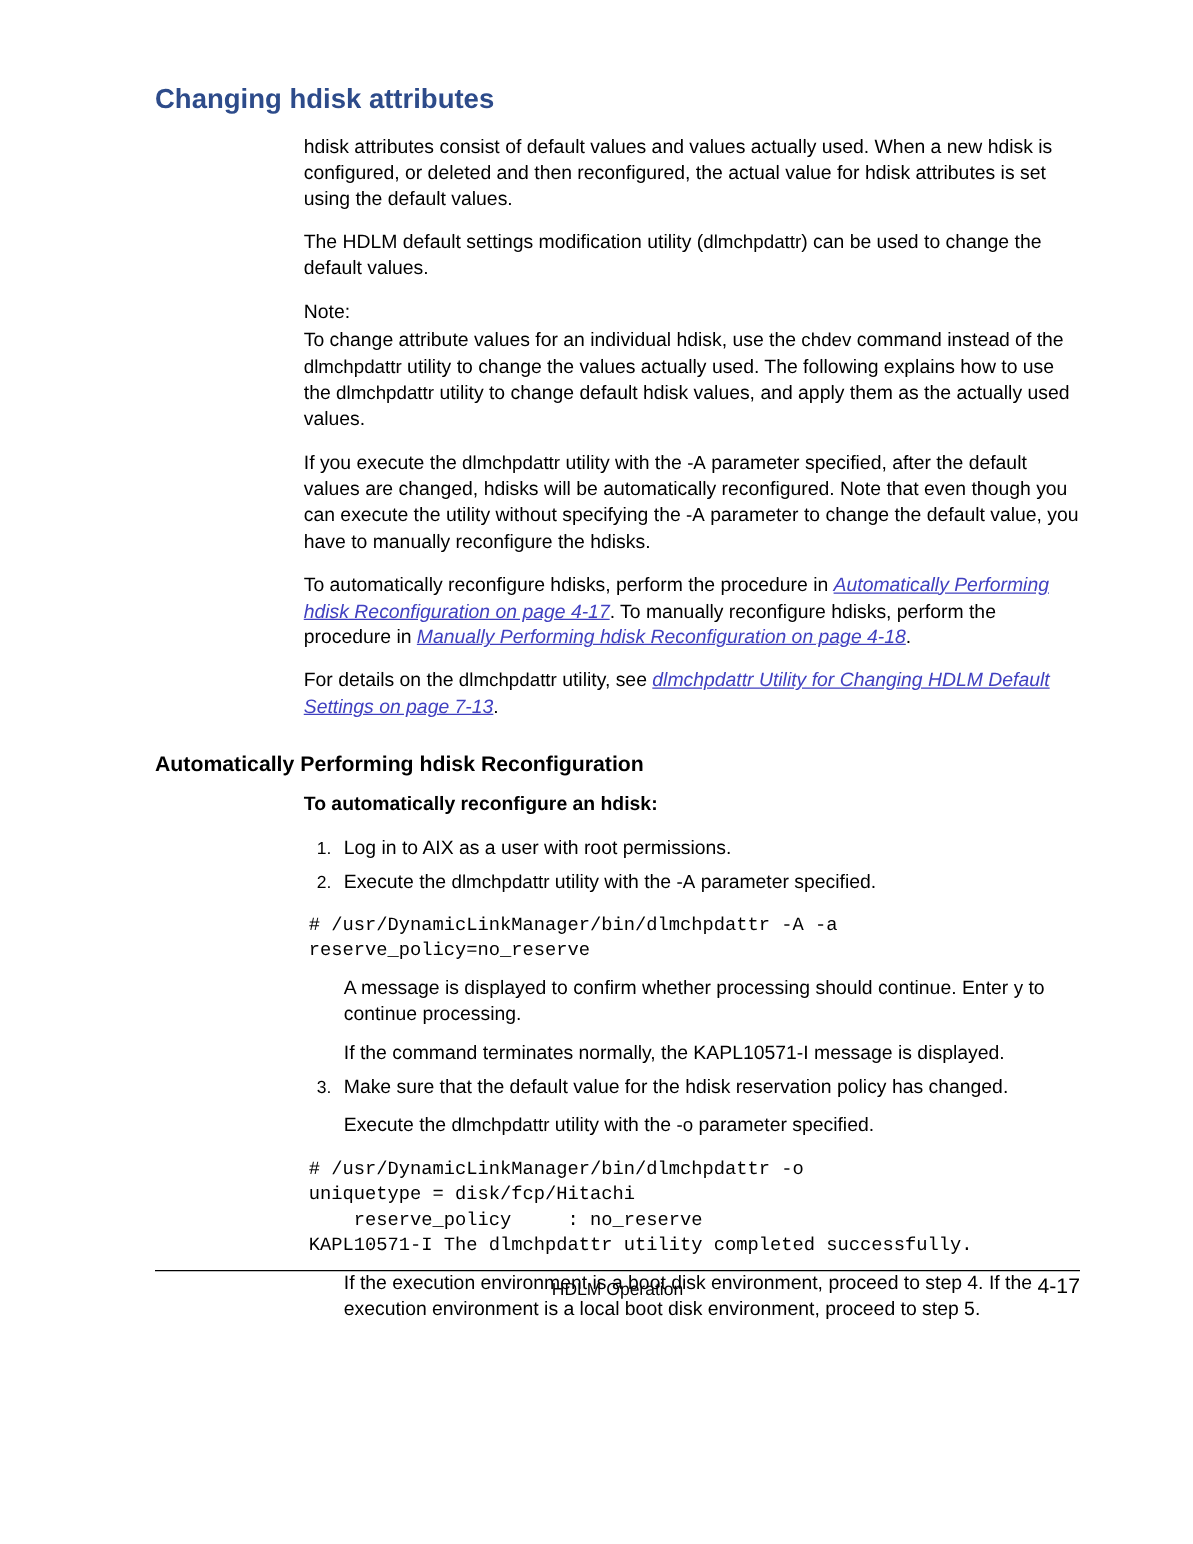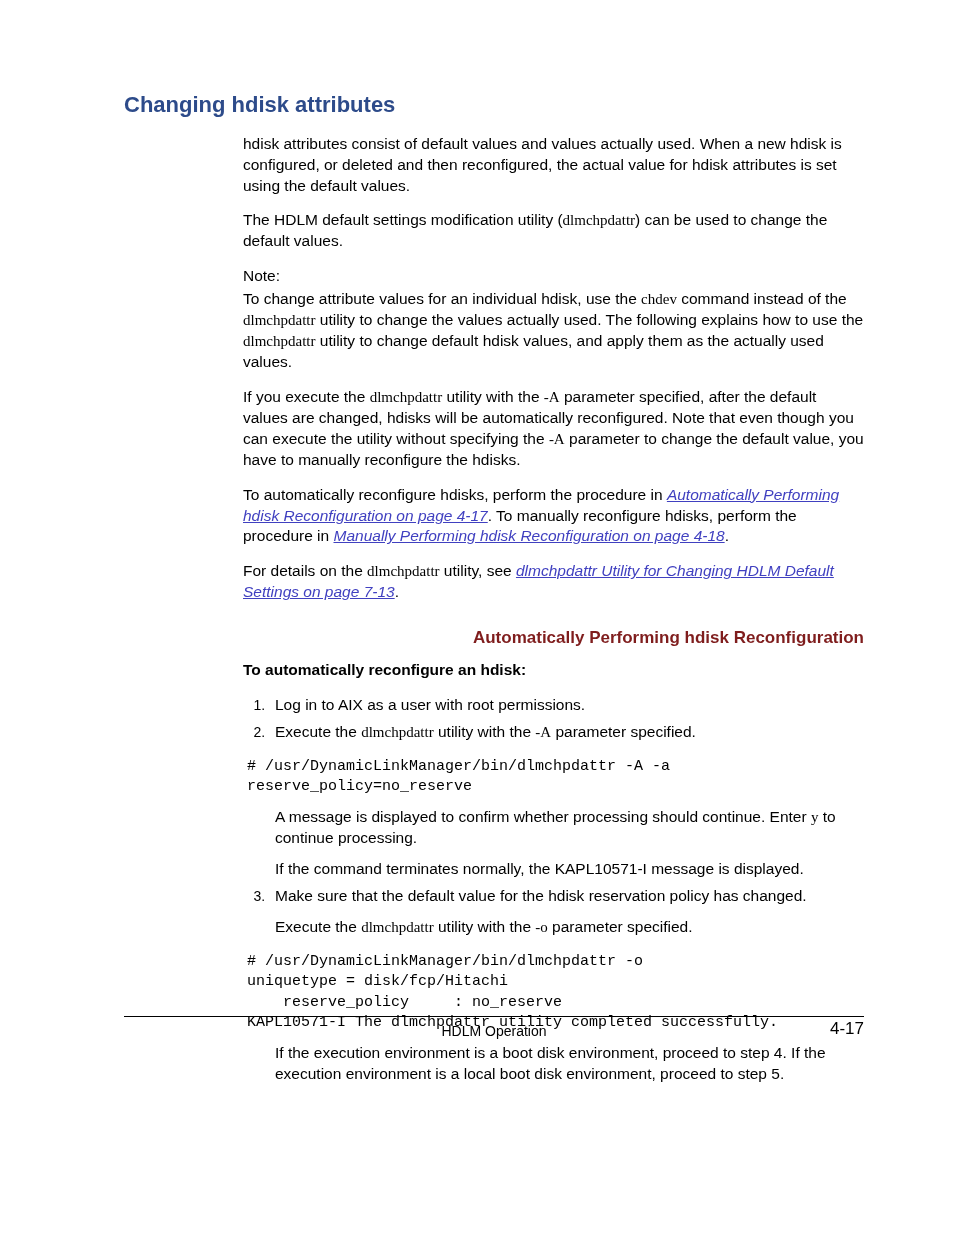--- a/index.html
+++ b/index.html
@@ -8,44 +8,43 @@
     font-size: 15.5px;
     line-height: 1.35;
     color: #000;
     margin: 0;
     background: #fff;
   }
   .page {
     width: 954px;
     height: 1085px;
     box-sizing: border-box;
-    padding: 90px 90px 40px 124px;
+    padding: 64px 90px 40px 124px;
     position: relative;
   }
   h2.section {
     color: #2d4b8a;
     font-size: 22px;
     font-weight: bold;
     margin: 0 0 14px 0;
   }
   h3.subsection {
-    color: #7f1d1d;
+    color: #000000;
     font-size: 17px;
     font-weight: bold;
     margin: 24px 0 10px 0;
-    text-align: right;
   }
   .body-indent {
     margin-left: 119px;
   }
   p { margin: 0 0 14px 0; }
   .note-label { margin-bottom: 2px; }
   .note-body { margin-bottom: 14px; }
   .mono {
-    font-family: Liberation Serif, serif;
+    font-family: Liberation Sans, sans-serif;
     font-size: 15px;
   }
   a.xref {
     color: #4040c0;
     text-decoration: underline;
     font-style: italic;
   }
   .bold { font-weight: bold; }
   ol.steps {
     margin: 8px 0 0 0;

